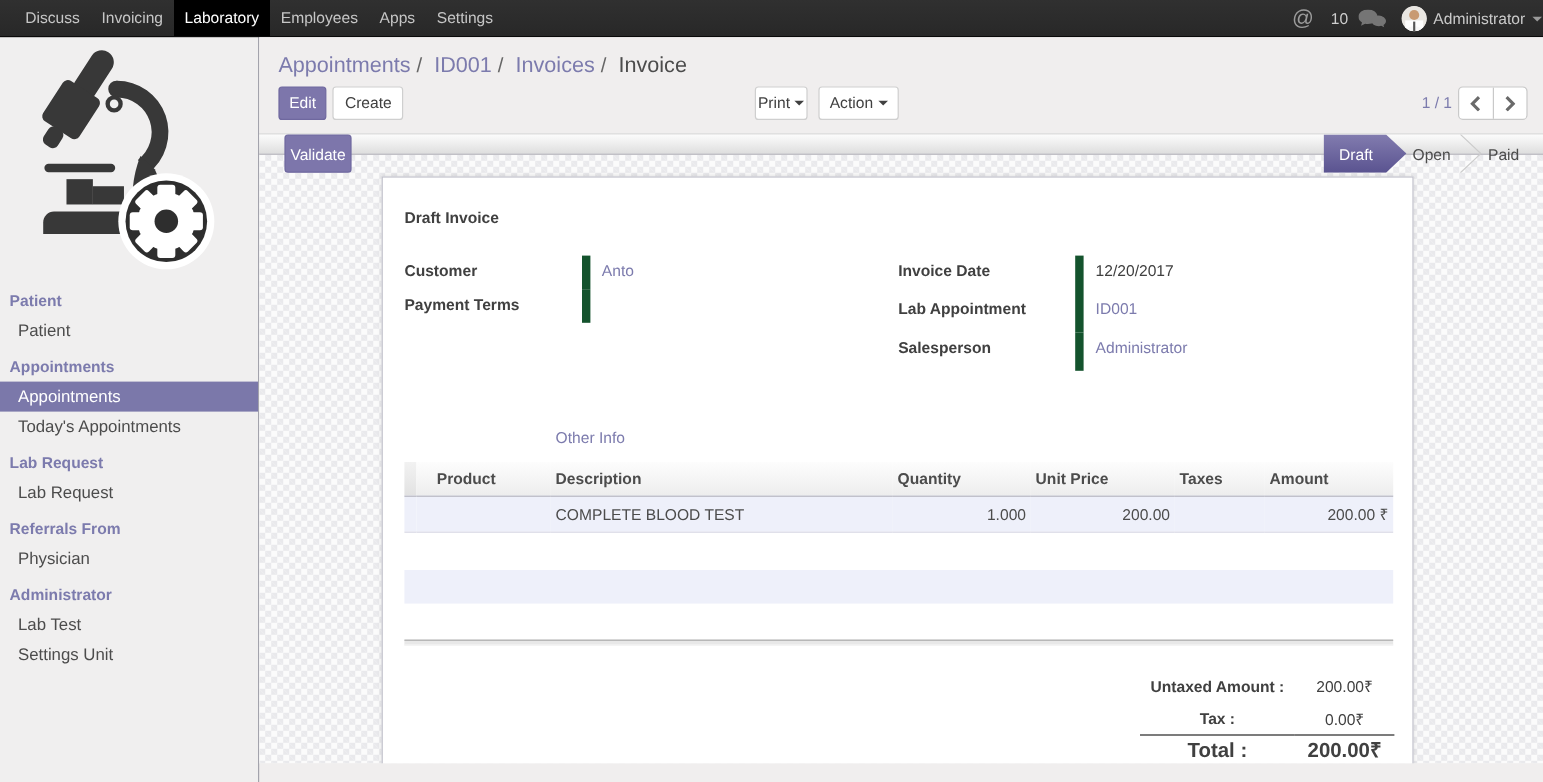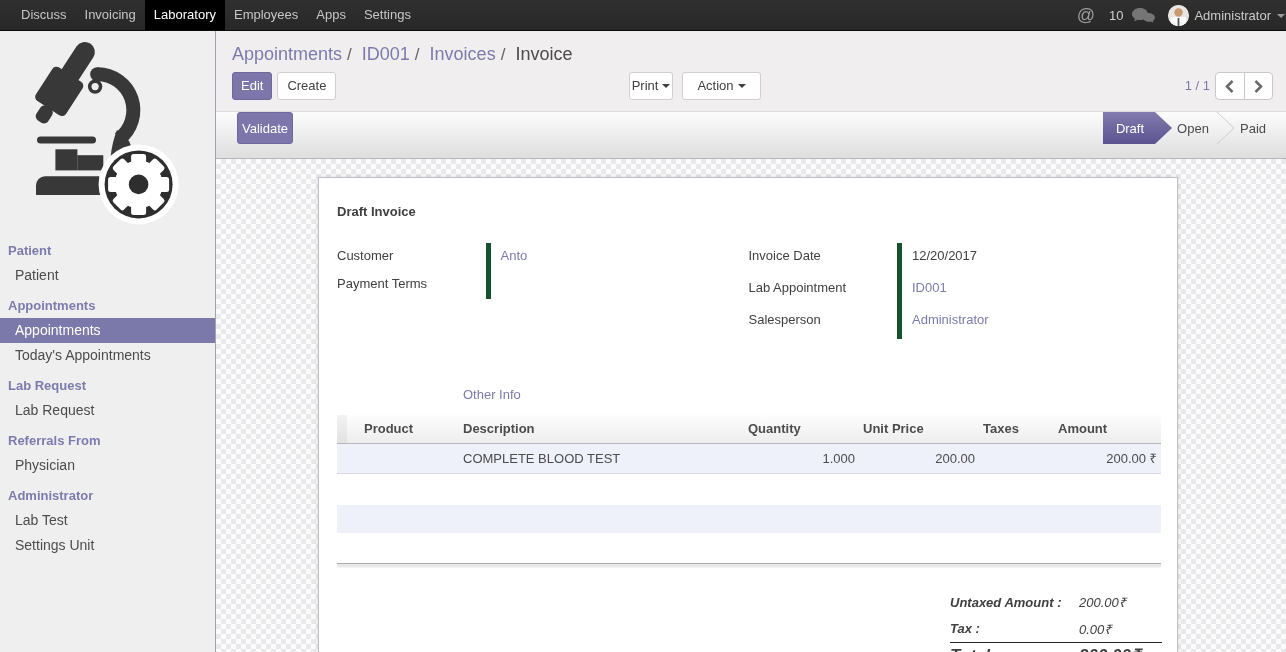--- a/index.html
+++ b/index.html
@@ -39,38 +39,38 @@
 .btn-primary { background:#7d76ab; color:#fff; border:1px solid #6f689f; }
 .btn-default { background:#fff; color:#404040; border:1px solid #cfcfcf; margin-left:5px; padding:0 9px; }
 .caret-dn { display:inline-block; width:0; height:0; border-left:4px solid transparent; border-right:4px solid transparent; border-top:4px solid #404040; margin-left:4px; vertical-align:middle; margin-top:-2px; }
 .ddgroup { position:absolute; left:413px; top:41px; }
 .pager { position:absolute; right:76px; top:41px; height:28px; line-height:28px; font-size:13px; color:#7c7bad; }
 .pagerbtns { position:absolute; right:13px; top:41px; width:58px; height:28px; background:#fff; border:1px solid #c9c9c9; border-radius:4px; display:flex; }
 .pagerbtns .pb { flex:1; display:flex; align-items:center; justify-content:center; }
 .pagerbtns .pb:first-child { border-right:1px solid #c9c9c9; }
 
 
-.statusbar { height:48px; background:linear-gradient(#fcfcfc,#dedede); border-top:1px solid #dcdcdc; border-bottom:1px solid #b5b5bc; position:relative; }
+.statusbar { height:18px; background:linear-gradient(#fcfcfc,#dedede); border-top:1px solid #dcdcdc; border-bottom:1px solid #b5b5bc; position:relative; }
 .btn-validate { position:absolute; left:21px; top:0px; height:32px; line-height:32px; width:56px; text-align:center; padding:0; background:#7d76ab; color:#fff; font-size:13px; border-radius:3px; border:1px solid #6f689f; }
 .statusw { position:absolute; right:0; top:0; height:32px; }
 
 
 .formarea { height:507px; background-color:#fbfbfb;
   background-image:
     linear-gradient(45deg,#e9e9ec 25%,transparent 25%,transparent 75%,#e9e9ec 75%,#e9e9ec),
     linear-gradient(45deg,#e9e9ec 25%,transparent 25%,transparent 75%,#e9e9ec 75%,#e9e9ec);
   background-size:10px 10px; background-position:0 0,5px 5px; overflow:hidden; }
 .sheet { margin:18px 0 0 102px; width:860px; height:600px; background:#fff; border:1px solid #c0c0ca; box-shadow:0 0 4px rgba(0,0,0,0.15); padding:26px 17px 0 18px; }
 .sheet h1 { font-size:13px; font-weight:bold; color:#404040; }
 
 .groups { display:flex; margin-top:24px; }
 .grp { width:412px; }
 .grp table { border-collapse:collapse; width:100%; }
 .grp td { font-size:13px; color:#404040; }
-.grp td.lbl { font-weight:normal; width:151px; border-right:5px solid #14532d; }
+.grp td.lbl { font-weight:bold; width:151px; border-right:7px solid #14532d; }
 .grp td.val { padding-left:10px; color:#404040; }
 .grp .link { color:#7c7bad; }
 .grp1 td { height:28px; vertical-align:top; padding-top:5px; }
 .grp2 td { height:32px; vertical-align:top; padding-top:5px; }
 
 
 .tabs { margin-top:36px; height:40px; position:relative; }
 .tab { position:absolute; top:0; height:40px; line-height:40px; font-size:13px; padding:0 16px; }
 .tab.active { left:0; background:#fff; border:1px solid #d6d6d6; border-bottom:none; border-radius:4px 4px 0 0; color:#4c4c4c; }
 .tab.other { left:110px; color:#7c7bad; }
@@ -80,21 +80,21 @@
 table.lines th { background:linear-gradient(#fdfdfd,#ededed); border-bottom:1px solid #b6b6c0; font-size:13px; font-weight:bold; color:#4c4c4c; text-align:left; height:28px; padding:0 4px; }
 table.lines th.hcol { background:linear-gradient(#f2f2f2,#e2e2e2); }
 table.lines td { font-size:13px; color:#4c4c4c; height:30px; padding:0 4px; background:#eef0fa; border-bottom:1px solid #d9d9e5; }
 .num { text-align:right; }
 .emptyband { width:824px; height:28px; background:#eef0fa; margin-top:31px; }
 .sepline { width:824px; height:5px; margin-top:30px; background:#e8e8e8; border-top:1px solid #ababab; border-bottom:1px solid #f5f5f5; }
 
 
 .totals { margin-top:21px; margin-left:613px; width:212px; }
 .totals table { border-collapse:collapse; width:100%; }
-.totals td { font-size:13px; color:#404040; height:27px; text-align:left;font-style:italic; }
+.totals td { font-size:13px; color:#404040; height:27px; text-align:center; }
 .totals td.tl { font-weight:bold; }
 .totals tr.tot td { border-top:1px solid #262626; font-size:17px; font-weight:bold; height:30px; vertical-align:bottom; padding-bottom:14px; }
 </style>
 </head>
 <body>
 <div class="navbar">
   <span class="menu-item">Discuss</span><span class="menu-item">Invoicing</span><span class="menu-item active">Laboratory</span><span class="menu-item">Employees</span><span class="menu-item">Apps</span><span class="menu-item">Settings</span>
   <div class="nav-right">
     <span class="nav-at">@</span>
       <span class="nav-count">10</span>
@@ -180,21 +180,21 @@
     </div>
   </div>
 
   <div class="main">
     <div class="cp">
       <div class="breadcrumb">Appointments <span class="sep">/</span>&nbsp; ID001 <span class="sep">/</span>&nbsp; Invoices <span class="sep">/</span>&nbsp; <span class="last">Invoice</span></div>
       <div class="btnrow">
         <span class="btn btn-primary">Edit</span><span class="btn btn-default">Create</span>
       </div>
       <div class="ddgroup">
-        <span class="btn btn-default" style="margin-left:0;width:44px;padding:0;text-align:center;">Print<span class="caret-dn"></span></span><span class="btn btn-default" style="margin-left:9px;width:79px;padding:0;text-align:center;">Action<span class="caret-dn"></span></span>
+        <span class="btn btn-default" style="margin-left:0;width:44px;padding:0;text-align:center;">Print<span class="caret-dn"></span></span><span class="btn btn-default" style="margin-left:9px;width:67px;padding:0;text-align:center;">Action<span class="caret-dn"></span></span>
       </div>
       <div class="pager">1 / 1</div>
       <div class="pagerbtns">
         <span class="pb">
             <svg width="9" height="13" viewBox="0 0 9 13">
               <path d="M7.5 1 L2 6.5 L7.5 12" stroke="#6a6a6a" stroke-width="2.6" fill="none"></path>
             </svg>
           </span>
         <span class="pb">
             <svg width="9" height="13" viewBox="0 0 9 13">

